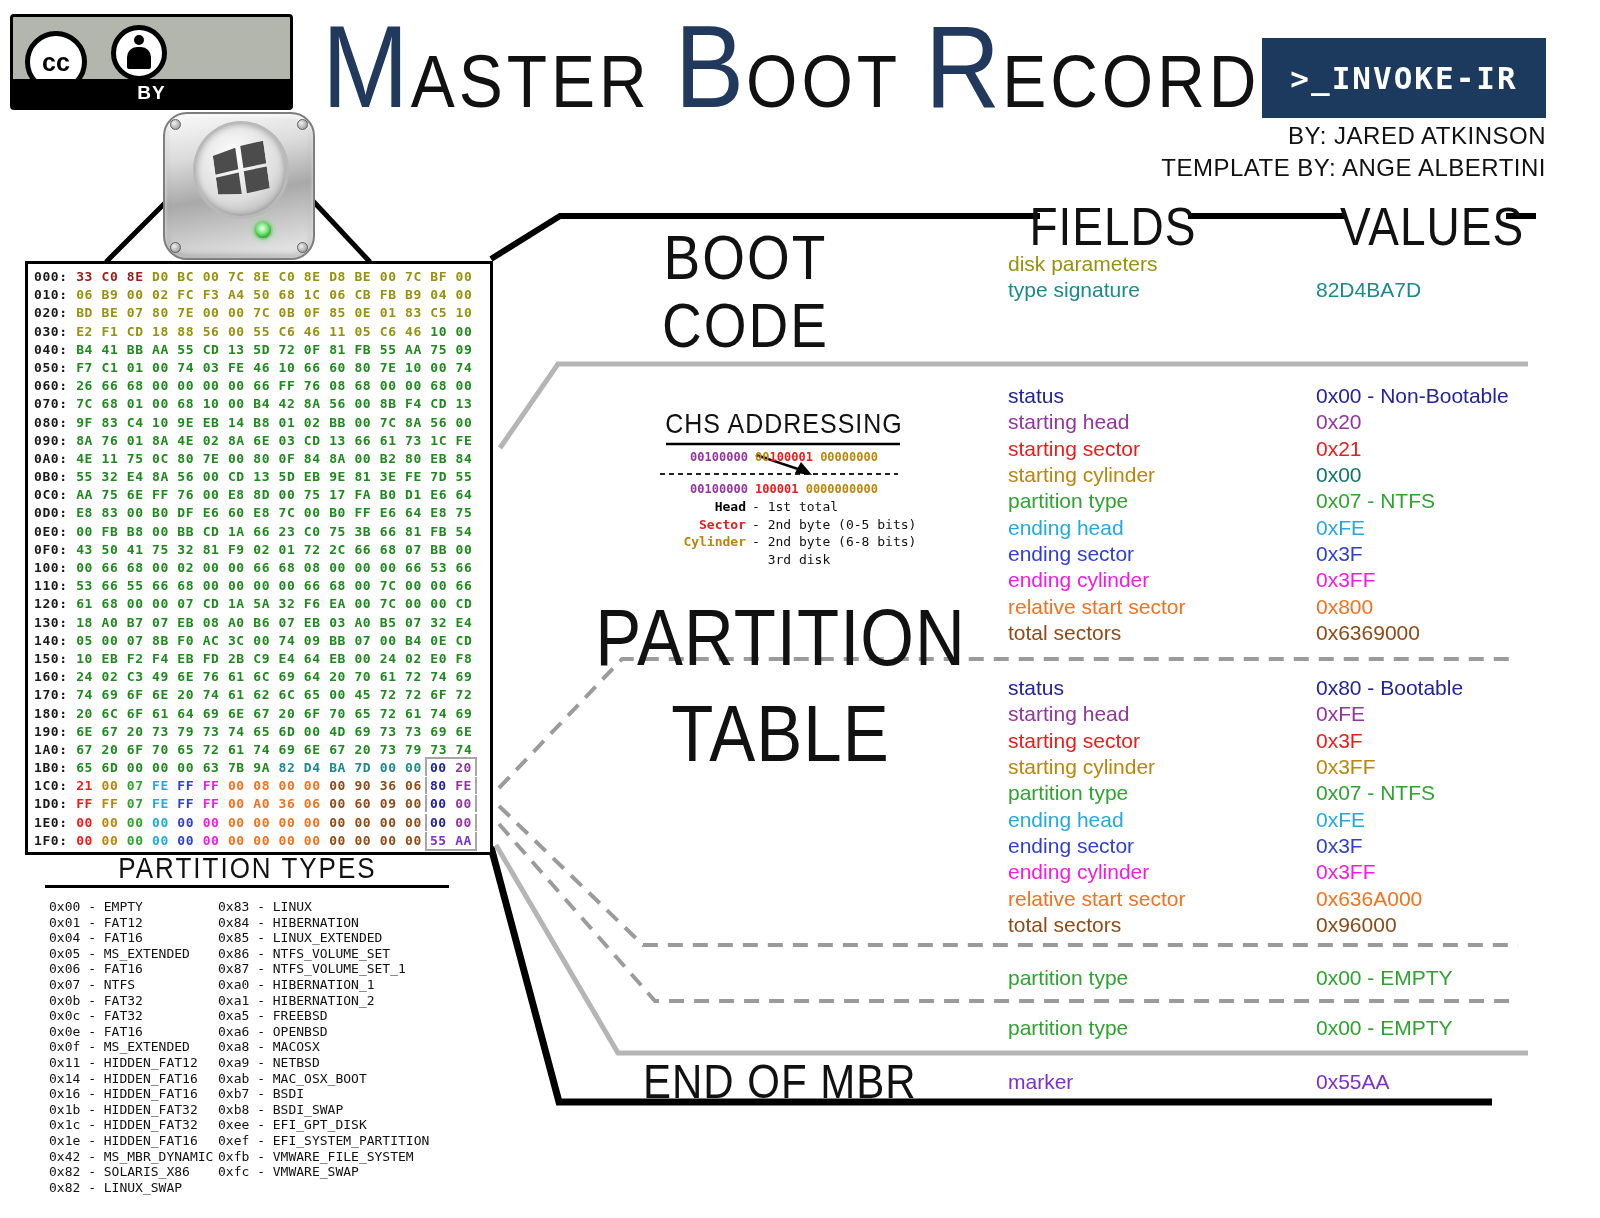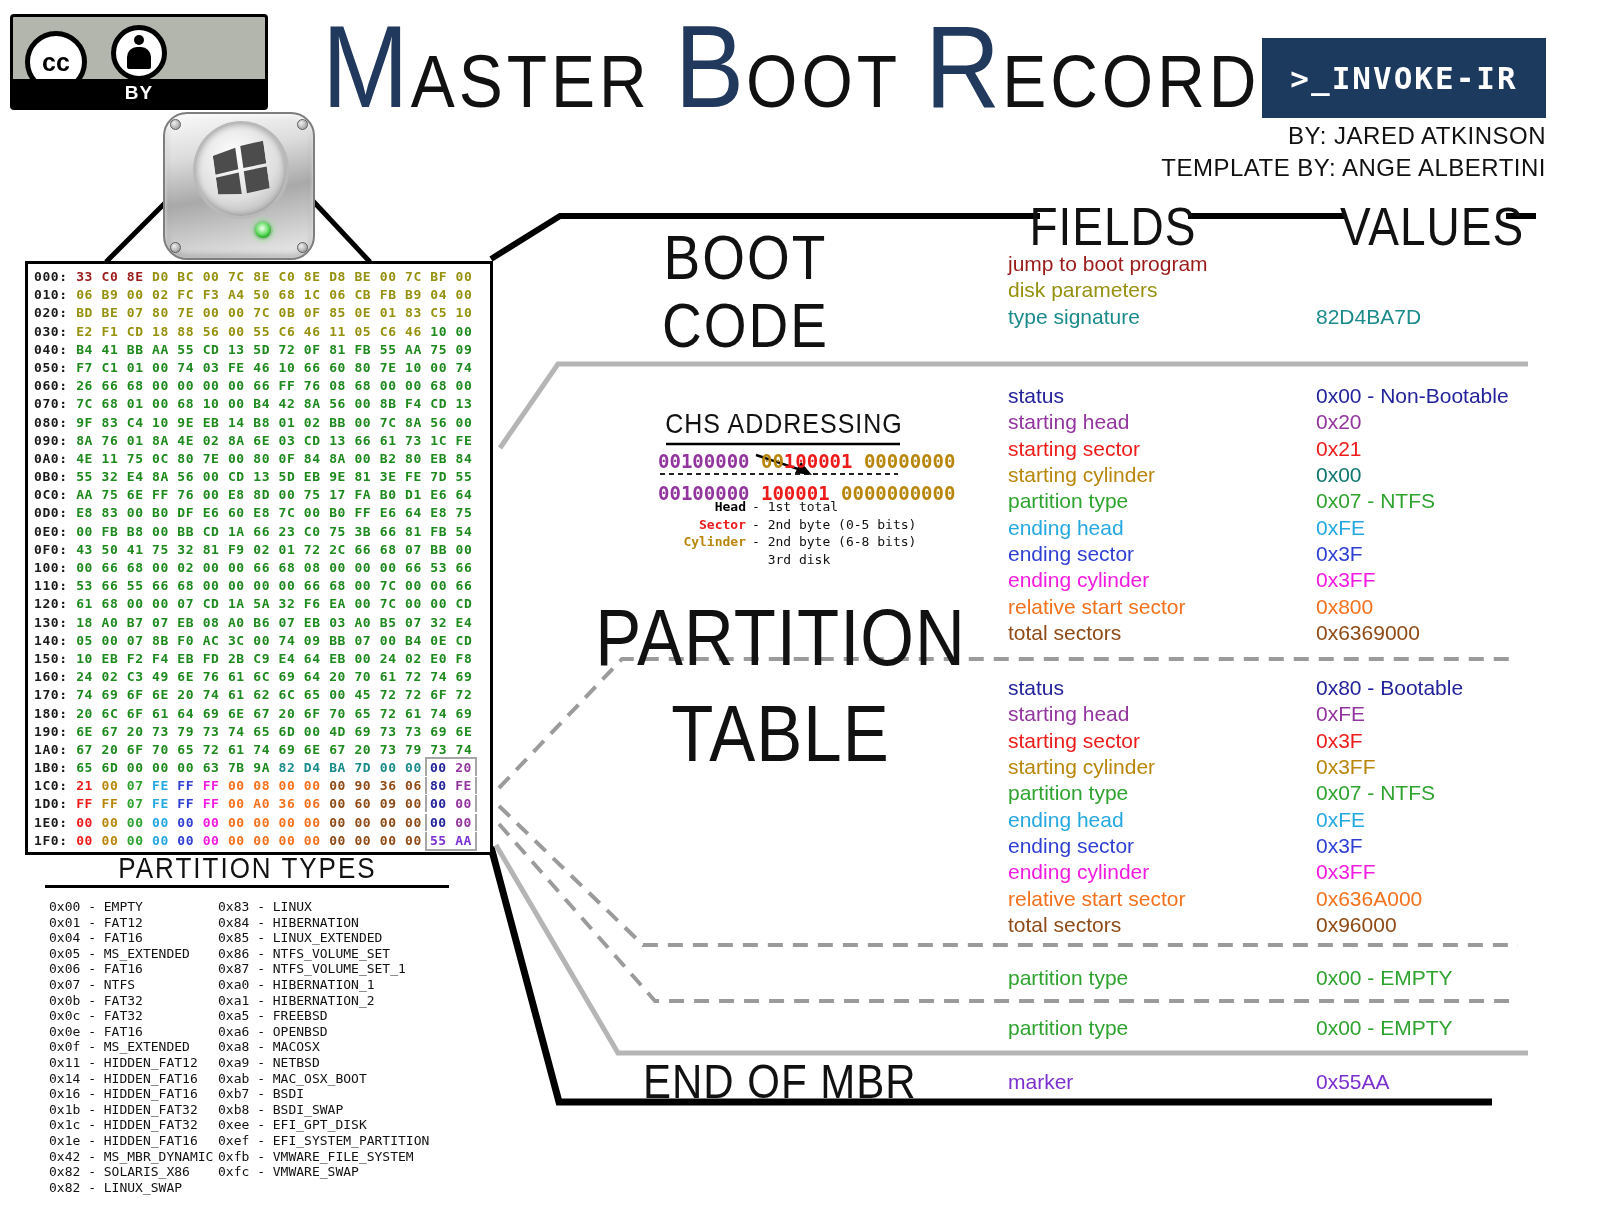--- a/index.html
+++ b/index.html
@@ -1,21 +1,21 @@
 <!DOCTYPE html>
 <html><head>
 <meta charset="utf-8">
 <style>
   html,body{margin:0;padding:0;}
   body{width:1600px;height:1218px;position:relative;background:#fff;overflow:hidden;
        font-family:"Liberation Sans",sans-serif;color:#111;}
   .abs{position:absolute;}
 
   
-  #cc-badge{left:10px;top:14px;width:252px;height:90px;background:#b2b6ad;border:3px solid #000;border-radius:4px;}
+  #cc-badge{left:10px;top:14px;width:252px;height:90px;background:#b2b6ad;border:3px solid #000;border-radius:4px;padding-left:25px;}
   #cc-strip{position:absolute;left:0;bottom:0;width:100%;height:28px;background:#000;color:#fff;
             font-weight:bold;font-size:19px;text-align:center;line-height:28px;letter-spacing:1px;}
   .badge-circle{position:absolute;background:#fff;border:5px solid #000;border-radius:50%;}
   #cc-circle{left:12px;top:14px;width:52px;height:52px;font-weight:bold;font-size:25px;
              text-align:center;line-height:52px;color:#000;}
   #person-circle{left:98px;top:8px;width:46px;height:46px;}
   #person-head{position:absolute;left:18px;top:5px;width:10px;height:10px;background:#000;border-radius:50%;}
   #person-body{position:absolute;left:11px;top:17px;width:24px;height:22px;background:#000;
                border-radius:10px 10px 2px 2px;}
 
@@ -81,21 +81,21 @@
   #rows-p1{top:383px;}
   #rows-p2{top:675px;}
   #rows-p3{top:965px;}
   #rows-p4{top:1015px;}
   #rows-marker{top:1069px;}
 
   
   #chs-title{left:664px;top:408px;width:240px;text-align:center;font-size:25px;letter-spacing:1px;
              transform:scaleY(1.1);transform-origin:top center;}
   .chs-bin{left:658px;width:252px;text-align:center;font-family:"DejaVu Sans Mono",monospace;
-           font-size:19px;font-weight:bold;white-space:pre;}
+           font-size:12px;font-weight:bold;white-space:pre;}
   #chs-line1{top:450px;}
   #chs-line2{top:482px;}
   #chs-legend{left:680px;top:498px;font-family:"DejaVu Sans Mono",monospace;font-size:13px;line-height:17.6px;}
   .chs-leg-row{white-space:pre;}
   .chs-term{display:inline-block;width:66px;text-align:right;margin-right:6px;font-weight:bold;}
 
   svg#connector-lines{left:0;top:0;pointer-events:none;}
 </style>
 </head>
 <body>
@@ -218,21 +218,20 @@
 <div id="chs-line1" class="abs chs-bin"><span style="color: rgb(147, 53, 158);">00100000 </span><span style="color: rgb(184, 134, 11);">00</span><span style="color: rgb(238, 27, 27);">100001 </span><span style="color: rgb(184, 134, 11);">00000000</span></div>
 <div id="chs-line2" class="abs chs-bin"><span style="color: rgb(147, 53, 158);">00100000 </span><span style="color: rgb(238, 27, 27);">100001 </span><span style="color: rgb(184, 134, 11);">0000000000</span></div>
 <div id="chs-legend" class="abs">
     <div class="chs-leg-row"><span class="chs-term" style="color: #000000;">Head</span><span style="color: rgb(17, 17, 17);">- 1st total</span></div>
     <div class="chs-leg-row"><span class="chs-term" style="color: rgb(238, 27, 27);">Sector</span><span style="color: rgb(17, 17, 17);">- 2nd byte (0-5 bits)</span></div>
     <div class="chs-leg-row"><span class="chs-term" style="color: rgb(184, 134, 11);">Cylinder</span><span style="color: rgb(17, 17, 17);">- 2nd byte (6-8 bits)</span></div>
     <div class="chs-leg-row"><span class="chs-term" style="color: rgb(17, 17, 17);"></span><span style="color: rgb(17, 17, 17);">  3rd disk</span></div>
   </div>
 
 <div id="rows-boot" class="abs frows">
-    <div class="frow"><span class="fname" style="color: rgb(155, 26, 26);">jump to boot program</span></div>
     <div class="frow"><span class="fname" style="color: rgb(150, 145, 14);">disk parameters</span></div>
     <div class="frow"><span class="fname" style="color: rgb(27, 138, 138);">type signature</span><span class="fval" style="color: rgb(27, 138, 138); text-align: right;">82D4BA7D</span></div>
   </div>
 <div id="rows-p1" class="abs frows">
     <div class="frow"><span class="fname" style="color: rgb(35, 35, 155);">status</span><span class="fval" style="color: rgb(35, 35, 155);">0x00 - Non-Bootable</span></div>
     <div class="frow"><span class="fname" style="color: rgb(147, 53, 158);">starting head</span><span class="fval" style="color: rgb(147, 53, 158);">0x20</span></div>
     <div class="frow"><span class="fname" style="color: rgb(238, 27, 27);">starting sector</span><span class="fval" style="color: rgb(238, 27, 27);">0x21</span></div>
     <div class="frow"><span class="fname" style="color: rgb(184, 134, 11);">starting cylinder</span><span class="fval" style="color: #0f766e;">0x00</span></div>
     <div class="frow"><span class="fname" style="color: rgb(47, 163, 47);">partition type</span><span class="fval" style="color: rgb(47, 163, 47);">0x07 - NTFS</span></div>
     <div class="frow"><span class="fname" style="color: rgb(37, 168, 224);">ending head</span><span class="fval" style="color: rgb(37, 168, 224);">0xFE</span></div>

